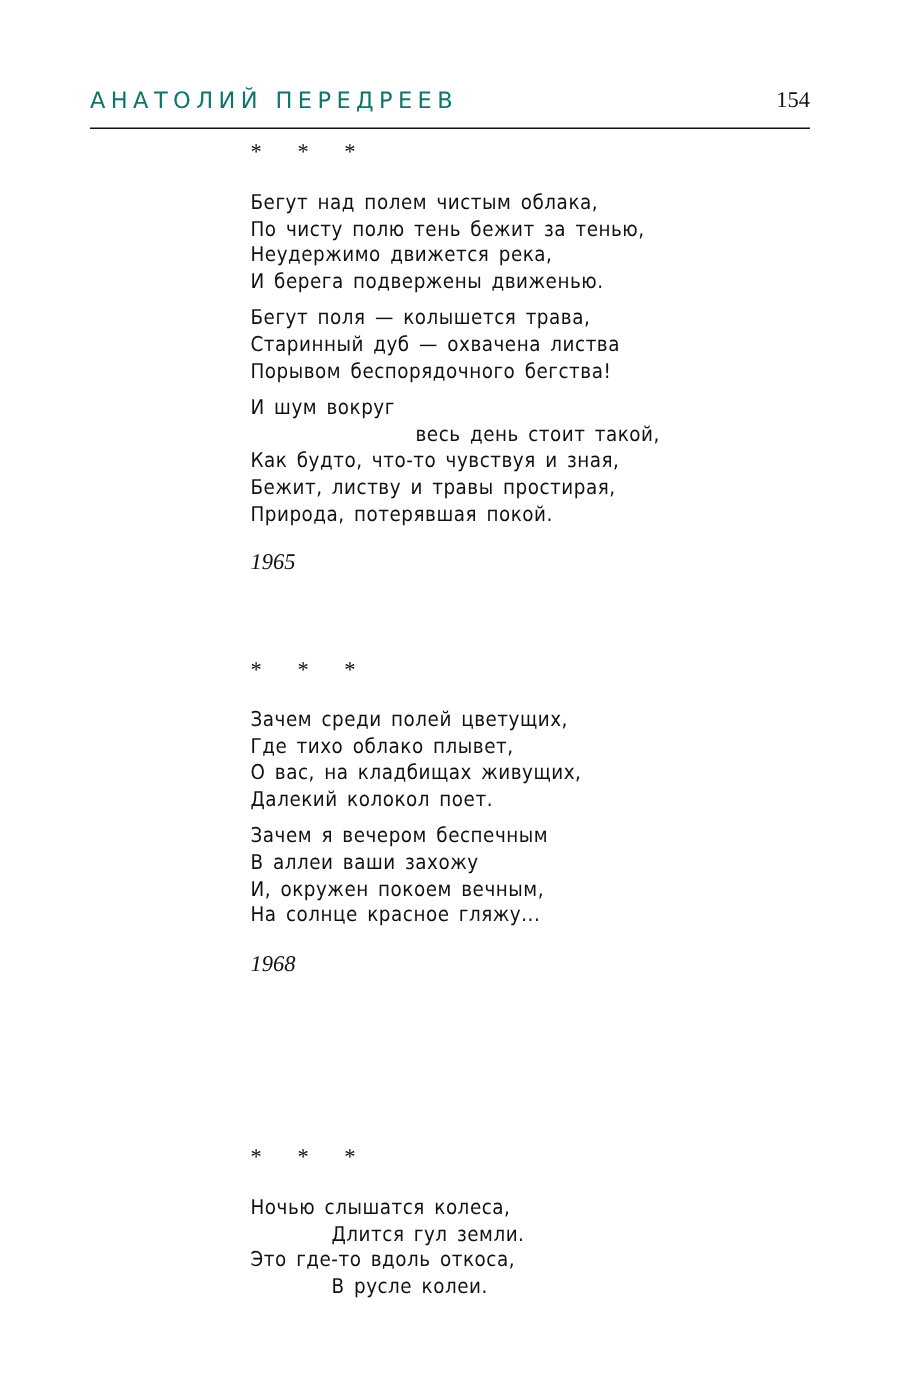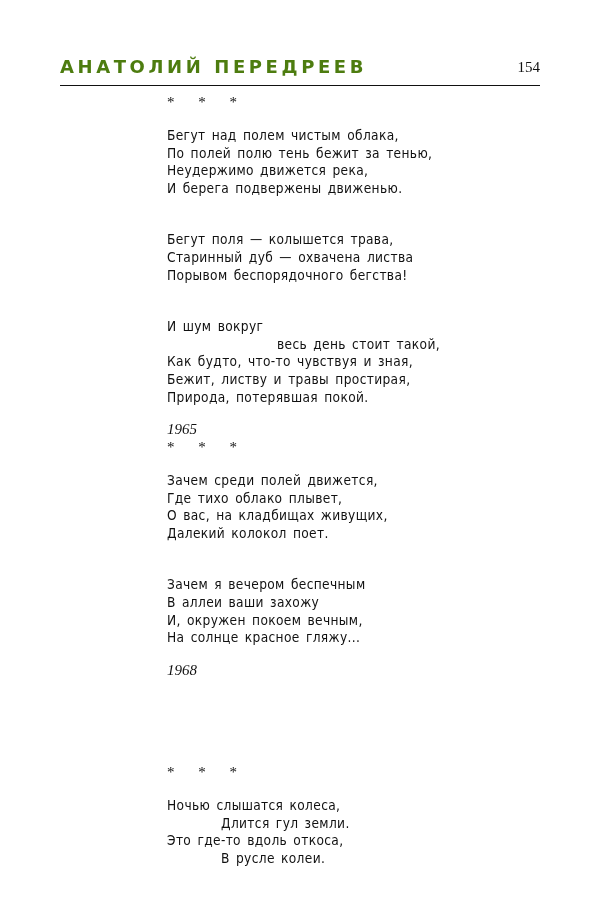--- a/index.html
+++ b/index.html
@@ -25,25 +25,25 @@
       left: 60px;
       top: 56px;
       width: 480px;
       height: 22px;
     }
     .author {
       position: absolute;
       left: 0;
       top: 0;
       font-family: "DejaVu Sans", "Liberation Sans", sans-serif;
-      font-size: 18px;
+      font-size: 15px;
       letter-spacing: 3.6px;
-      font-weight: bold;
+      font-weight: normal;
       line-height: 22px;
-      color: #4d7c0f;
+      color: #0f766e;
     }
     .page-number {
       position: absolute;
       right: 0;
       top: 0;
       font-family: "Liberation Serif", serif;
       font-size: 15px;
       line-height: 22px;
       color: #111;
     }
@@ -76,21 +76,21 @@
       font-size: 13.6px;
       line-height: 17.6px;
       height: 17.6px;
       white-space: nowrap;
       letter-spacing: 0.35px;
       word-spacing: 2px;
       font-stretch: condensed;
     }
     .line.indent-far { padding-left: 110px; }
     .line.indent-mid { padding-left: 54px; }
-    .stanza + .stanza { margin-top: 34px; }
+    .stanza + .stanza { margin-top: 7px; }
     .year {
       font-family: "Liberation Serif", serif;
       font-style: italic;
       font-size: 15px;
       line-height: 18px;
     }
   </style>
 </head>
 <body>
 
@@ -100,21 +100,21 @@
     <span class="author">АНАТОЛИЙ ПЕРЕДРЕЕВ</span>
     <span class="page-number">154</span>
   </div>
   <div class="rule"></div>
 
   <div class="poem" style="top:94px;">
     <div class="stars">* * *</div>
     <div style="height:17px;"></div>
     <div class="stanza">
       <div class="line">Бегут над полем чистым облака,</div>
-      <div class="line">По полей полю тень бежит за тенью,</div>
+      <div class="line">По чисту полю тень бежит за тенью,</div>
       <div class="line">Неудержимо движется река,</div>
       <div class="line">И берега подвержены движенью.</div>
     </div>
     <div class="stanza">
       <div class="line">Бегут поля — колышется трава,</div>
       <div class="line">Старинный дуб — охвачена листва</div>
       <div class="line">Порывом беспорядочного бегства!</div>
     </div>
     <div class="stanza">
       <div class="line">И шум вокруг</div>
@@ -124,21 +124,21 @@
       <div class="line">Природа, потерявшая покой.</div>
     </div>
     <div style="height:14px;"></div>
     <div class="year">1965</div>
   </div>
 
   <div class="poem" style="top:439px;">
     <div class="stars">* * *</div>
     <div style="height:17px;"></div>
     <div class="stanza">
-      <div class="line">Зачем среди полей движется,</div>
+      <div class="line">Зачем среди полей цветущих,</div>
       <div class="line">Где тихо облако плывет,</div>
       <div class="line">О вас, на кладбищах живущих,</div>
       <div class="line">Далекий колокол поет.</div>
     </div>
     <div class="stanza">
       <div class="line">Зачем я вечером беспечным</div>
       <div class="line">В аллеи ваши захожу</div>
       <div class="line">И, окружен покоем вечным,</div>
       <div class="line">На солнце красное гляжу...</div>
     </div>

